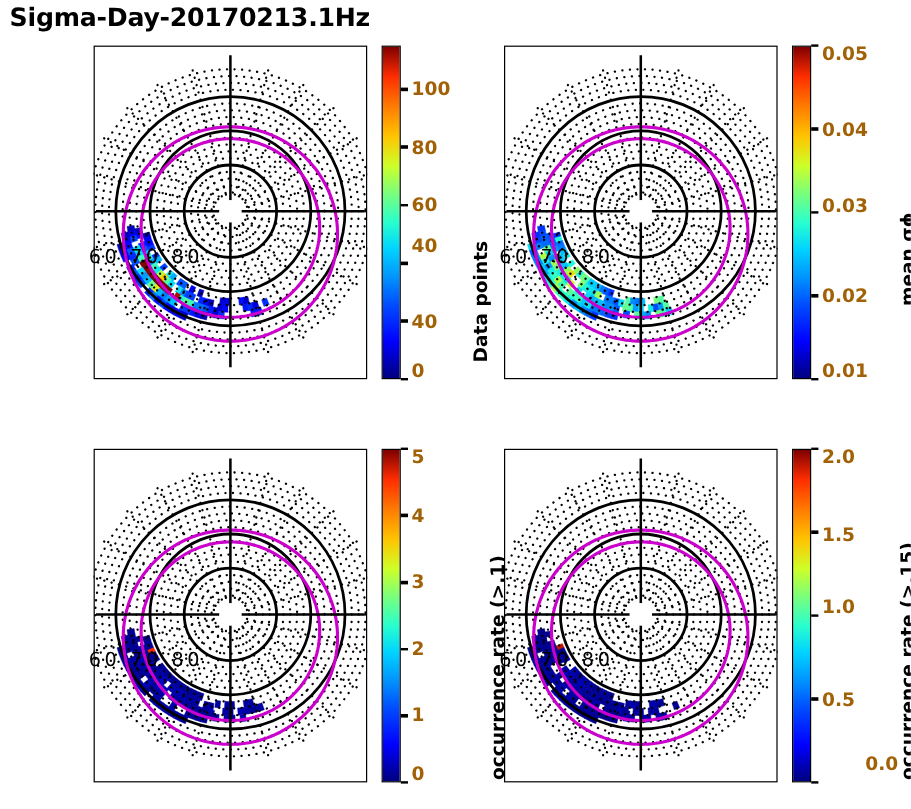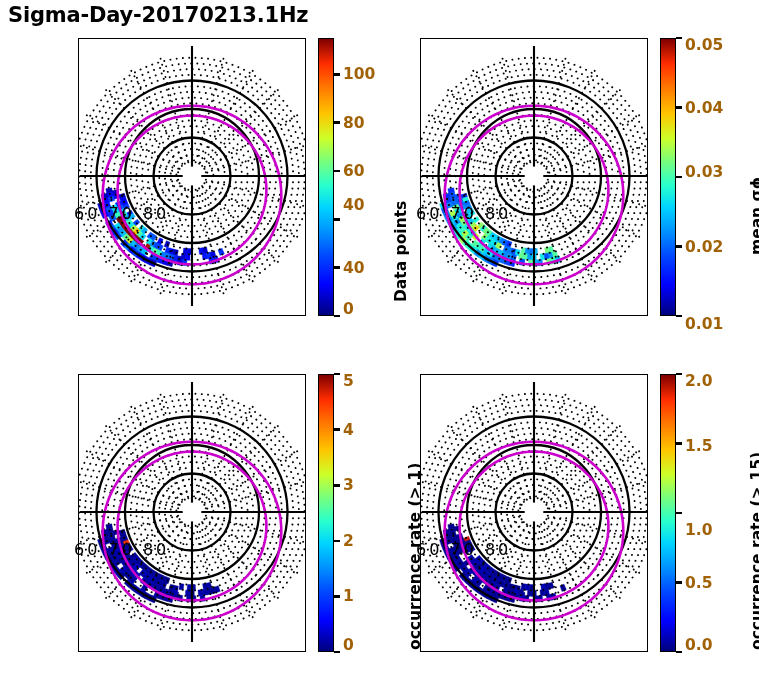--- a/index.html
+++ b/index.html
@@ -377,21 +377,21 @@
           <line x1="114" y1="8" x2="114" y2="268" stroke="#000" stroke-width="2.1"></line>
           <line x1="2" y1="138" x2="226" y2="138" stroke="#000" stroke-width="2.1"></line>
           <circle cx="114" cy="138" r="9.4" fill="#fff" stroke="none"></circle>
         </g>
       </svg>
     <div class="lat-labels" style="left:-4px;top:166px;">60 70 80</div>
   </div>
   <div class="cbar" style="left:660px;top:38px;width:16px;height:278px;"></div>
   <div class="cbar-ticks" style="left:676px;top:38px;width:80px;height:278px;">
       <div class="cb-tick" style="top: 276.8px;"></div>
-      <div class="cb-lab" style="top: 286px;">0.01</div>
+      <div class="cb-lab" style="top: 271px;">0.01</div>
       <div class="cb-tick" style="top: 207.3px;"></div>
       <div class="cb-lab" style="top: 208.5px; text-align: right;">0.02</div>
       <div class="cb-tick" style="top: 137.8px;"></div>
       <div class="cb-lab" style="top: 134px;">0.03</div>
       <div class="cb-tick" style="top: 68.3px;"></div>
       <div class="cb-lab" style="top: 69.5px;">0.04</div>
       <div class="cb-tick" style="top: -1.2px;"></div>
       <div class="cb-lab" style="top: 7px;">0.05</div>
     </div>
   <div class="cb-title" style="left:748px;top:255px;">mean σϕ</div>
@@ -735,25 +735,25 @@
           <line x1="114" y1="8" x2="114" y2="268" stroke="#000" stroke-width="2.1"></line>
           <line x1="2" y1="138" x2="226" y2="138" stroke="#000" stroke-width="2.1"></line>
           <circle cx="114" cy="138" r="9.4" fill="#fff" stroke="none"></circle>
         </g>
       </svg>
     <div class="lat-labels" style="left:-4px;top:166px;">60 70 80</div>
   </div>
   <div class="cbar" style="left:660px;top:374px;width:16px;height:278px;"></div>
   <div class="cbar-ticks" style="left:676px;top:374px;width:80px;height:278px;">
       <div class="cb-tick" style="top: 276.8px;"></div>
-      <div class="cb-lab" style="top: 271px;">0.0</div>
+      <div class="cb-lab" style="top: 263px; margin-left: 36px;">0.0</div>
       <div class="cb-tick" style="top: 207.3px;"></div>
       <div class="cb-lab" style="top: 208.5px;">0.5</div>
       <div class="cb-tick" style="top: 137.8px;"></div>
-      <div class="cb-lab" style="top: 156px;">1.0</div>
+      <div class="cb-lab" style="top: 132px;">1.0</div>
       <div class="cb-tick" style="top: 68.3px;"></div>
       <div class="cb-lab" style="top: 72px;">1.5</div>
       <div class="cb-tick" style="top: -1.2px;"></div>
       <div class="cb-lab" style="top: 7px;">2.0</div>
     </div>
   <div class="cb-title" style="left:748px;top:650px;">occurrence rate (&gt;.15)</div>
 
 </div>
 
 </body></html>

